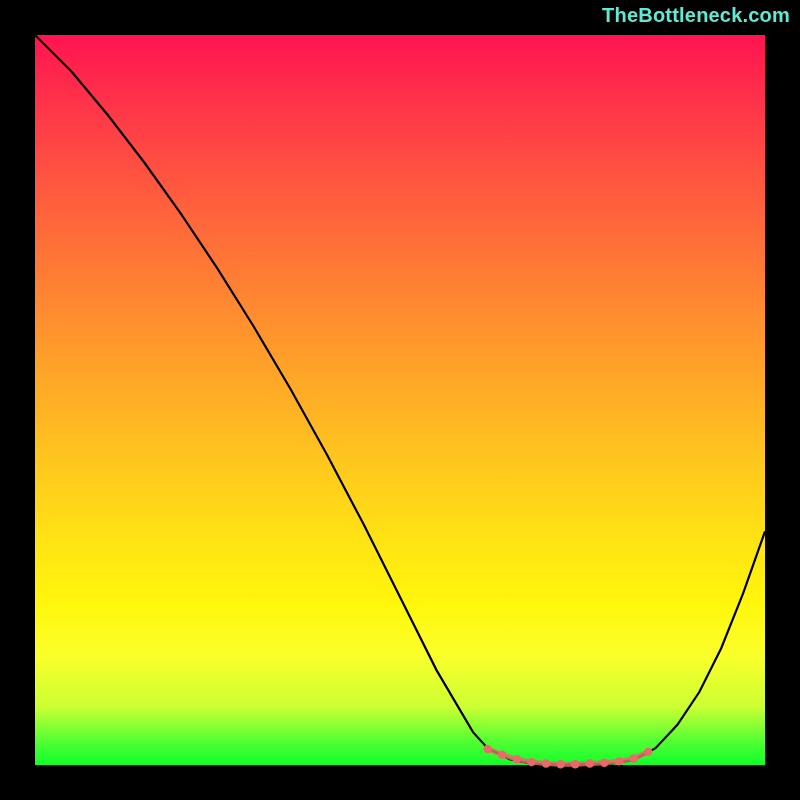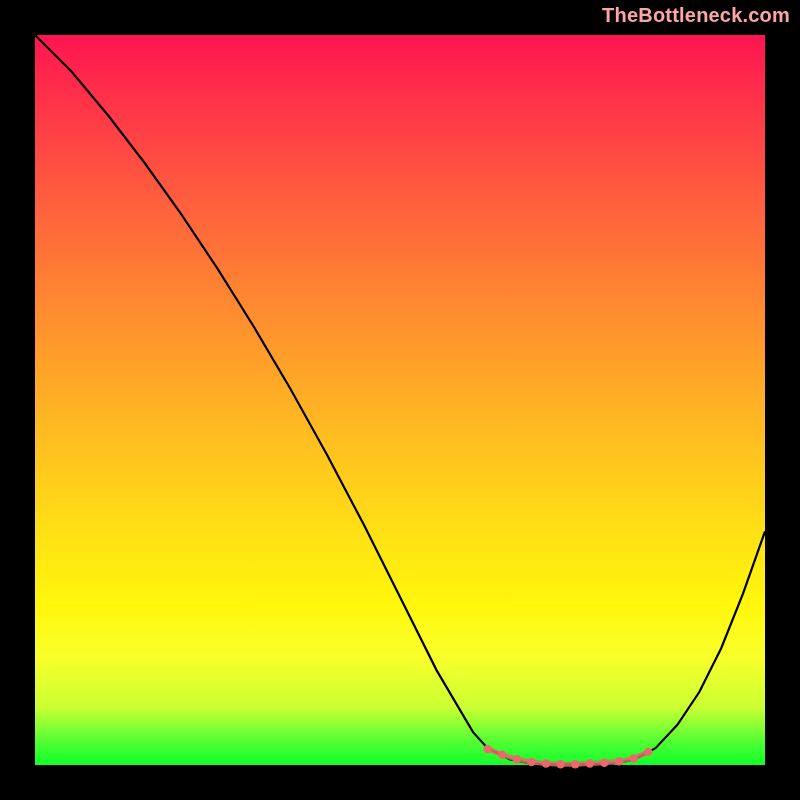--- a/index.html
+++ b/index.html
@@ -14,21 +14,21 @@
   .frame {
     position: relative;
     width: 800px;
     height: 800px;
     background: #000;
   }
   .watermark {
     position: absolute;
     top: 4px;
     right: 10px;
-    color: #fca5a5;
+    color: #5eead4;
     font-size: 20px;
     font-weight: 600;
     letter-spacing: 0.2px;
     user-select: none;
   }
   .plot {
     position: absolute;
     left: 35px;
     top: 35px;
     width: 730px;

